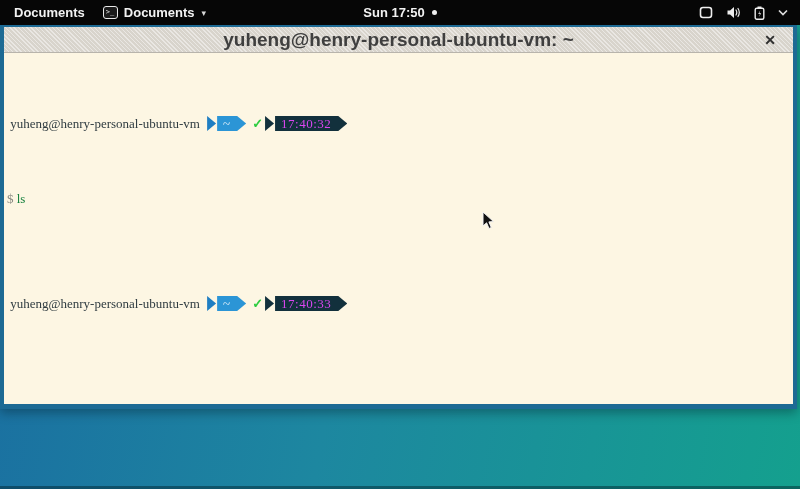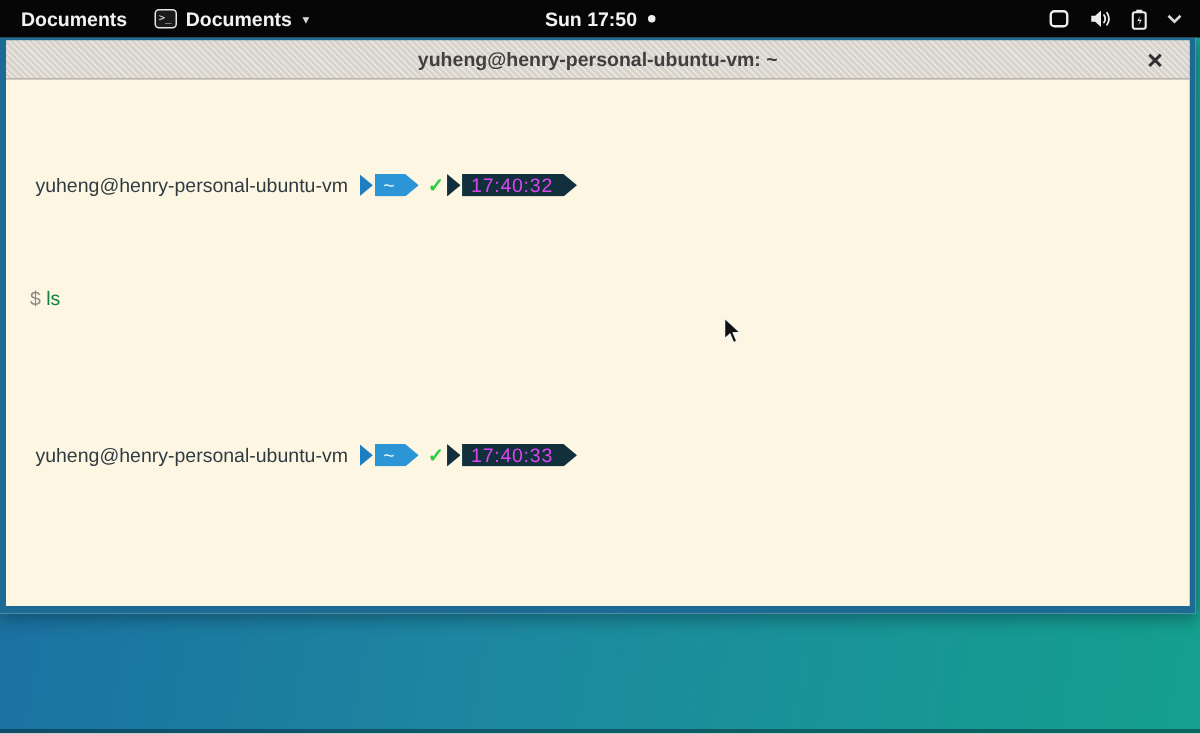--- a/index.html
+++ b/index.html
@@ -41,29 +41,29 @@
     border-left:4px solid #1d6a94; border-right:4px solid #1d6a94; border-bottom:5px solid #1d6a94;
     border-top:2px solid #1d6a94;
     box-shadow:0 4px 10px rgba(0,20,30,.35); z-index:10; background:#fdf6e3;
   }
   .title-bar{
     height:26px; background:#d8d4cc;
     background-image:repeating-linear-gradient(45deg, rgba(255,255,255,.45) 0 1px, rgba(0,0,0,0) 1px 3px);
     border-bottom:1px solid #b8b4ac;
     display:flex; align-items:center; justify-content:center; position:relative;
   }
-  .title-text{ font-size:13px; font-weight:700; color:#3f3f3f; }
+  .title-text{ font-size:19px; font-weight:700; color:#3f3f3f; }
   .close-btn{
     position:absolute; right:14px; top:50%; transform:translateY(-50%);
     width:18px; height:18px; display:flex; align-items:center; justify-content:center;
     color:#2e2e2e; font-size:14px; font-weight:700; cursor:default; border-radius:3px;
   }
   .terminal-body{
-    height:calc(100% - 26px); background:#fdf6e3; padding:3px 2px 0 16px;
-    font-family:Liberation Sans, sans-serif; font-size:13px; line-height:15px;
+    height:calc(100% - 26px); background:#fdf6e3; padding:3px 2px 0 3px;
+    font-family:Liberation Serif, serif; font-size:13px; line-height:15px;
     color:#2f3b40; white-space:pre; overflow:hidden;
   }
   .term-line{ height:15px; display:flex; align-items:center; }
 
   
   .host{ color:#2f3b40; }
   .pl-arrow{ width:9px; height:15px; display:inline-block; margin-left:4px;
     clip-path:polygon(0 0, 100% 50%, 0 100%); }
   .pl-arrow.blue{ background:#1f7ec2; }
   .pl-arrow.dark{ background:#12303c; margin-left:2px; }

